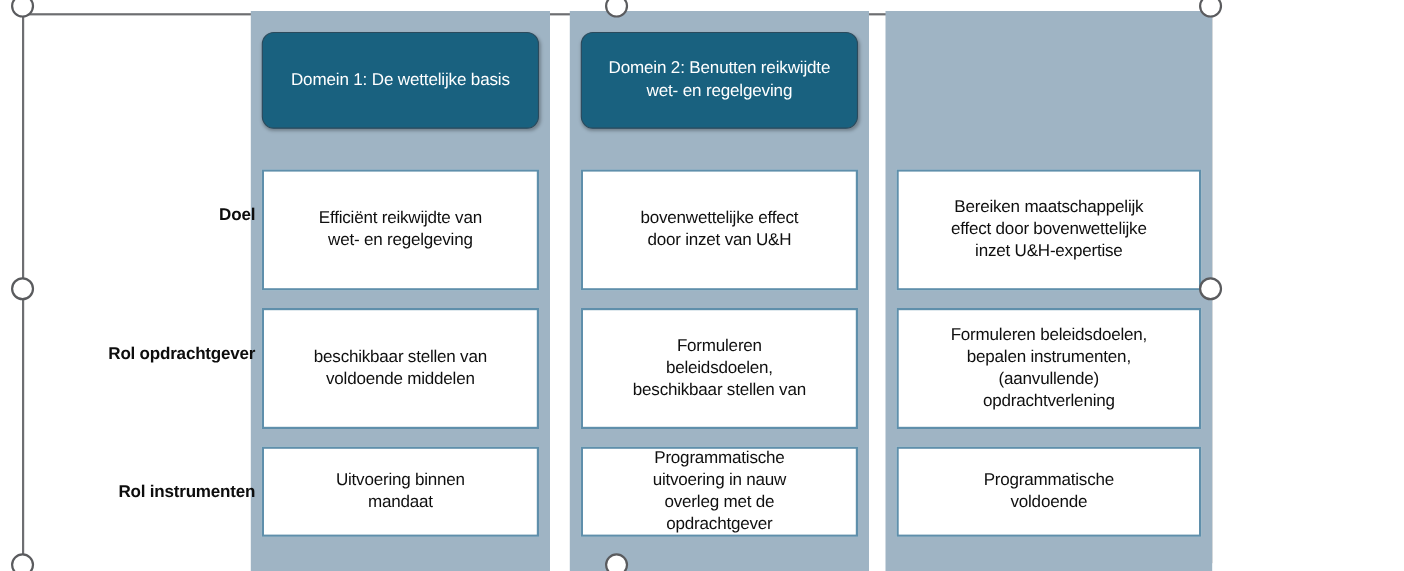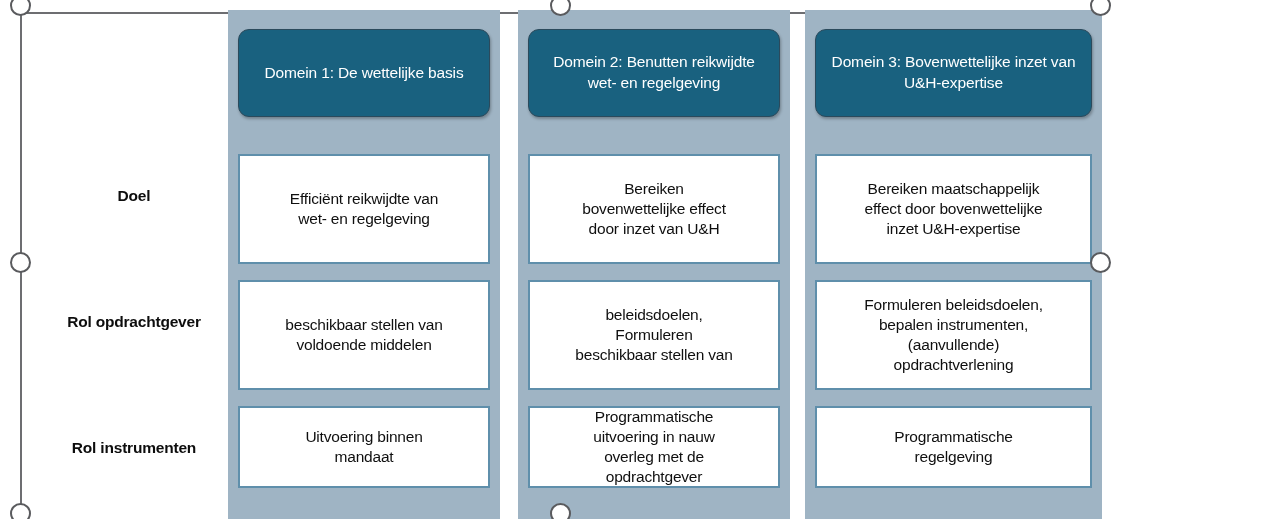--- a/index.html
+++ b/index.html
@@ -40,21 +40,21 @@
   
   .row-label {
     position: absolute;
     left: 36px;
     width: 196px;
     font-size: 15.5px;
     font-weight: bold;
     color: #0d0d0d;
     letter-spacing: -0.2px;
     line-height: 1.1;
-    text-align: center;
+    text-align: right;
     z-index: 5;
   }
 
   
   .col {
     position: absolute;
     top: 10px;
     height: 514px;
     background: #9fb4c4;
     box-sizing: border-box;
@@ -150,68 +150,61 @@
   <div class="col" style="left:518px; width:272px;">
     <div class="col-header">
       <div>
         <span>Domein 2:</span>
         <span>Benutten reikwijdte</span>
         <span>wet- en regelgeving</span>
       </div>
     </div>
     <div class="card r0">
       <div>
-        <span>Bereiken</span>
         <span>bovenwettelijke effect</span>
         <span>door inzet van U&amp;H</span>
       </div>
     </div>
     <div class="card r1">
       <div>
+        <span>Formuleren</span>
         <span>beleidsdoelen,</span>
-        <span>Formuleren</span>
         <span>beschikbaar stellen van</span>
       </div>
     </div>
     <div class="card r2">
       <div>
         <span>Programmatische</span>
         <span>uitvoering in nauw</span>
         <span>overleg met de</span>
         <span>opdrachtgever</span>
       </div>
     </div>
   </div>
 
   <div class="col" style="left:805px; width:297px;">
-    <div class="col-header">
-      <div>
-        <span>Domein 3: Bovenwettelijke</span>
-        <span>inzet van U&amp;H-expertise</span>
-      </div>
-    </div>
     <div class="card r1">
       <div>
         <span>Formuleren beleidsdoelen,</span>
         <span>bepalen instrumenten,</span>
         <span>(aanvullende)</span>
         <span>opdrachtverlening</span>
       </div>
     </div>
     <div class="card r0">
       <div>
         <span>Bereiken maatschappelijk</span>
         <span>effect door bovenwettelijke</span>
         <span>inzet U&amp;H-expertise</span>
       </div>
     </div>
     <div class="card r2">
       <div>
         <span>Programmatische</span>
-        <span>regelgeving</span>
+        <span>voldoende</span>
       </div>
     </div>
   </div>
 
   <div class="sel-handle" style="left:10px;   top:-5px;"></div>
   <div class="sel-handle" style="left:550px;  top:-5px;"></div>
   <div class="sel-handle" style="left:1090px; top:-5px;"></div>
   <div class="sel-handle" style="left:10px;   top:252px;"></div>
   <div class="sel-handle" style="left:1090px; top:252px;"></div>
   <div class="sel-handle" style="left:10px;   top:503px;"></div>

